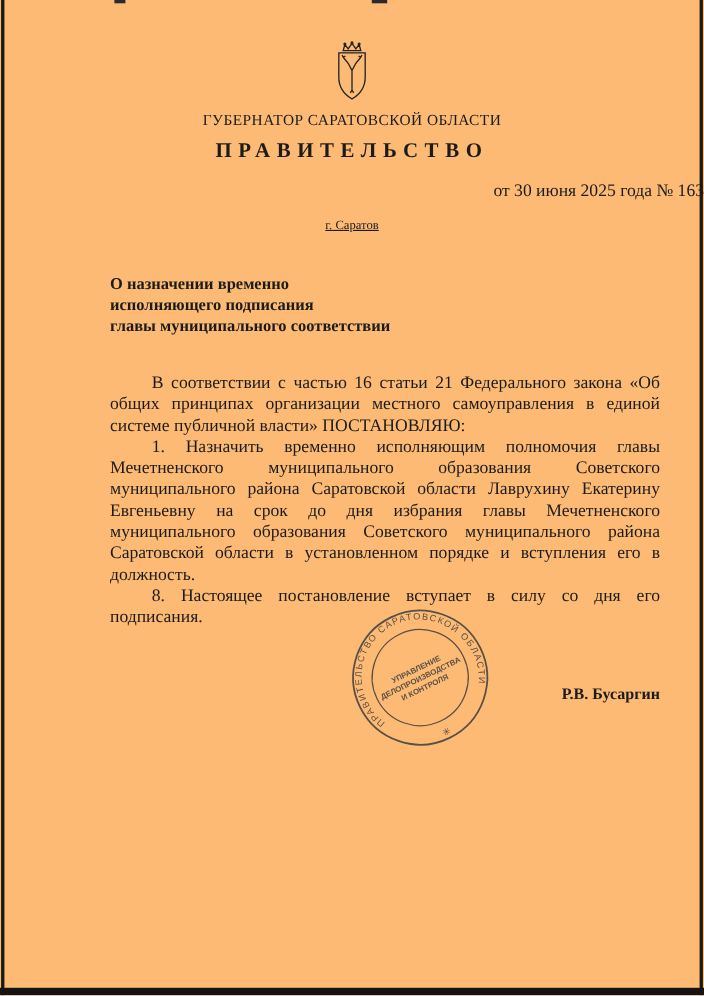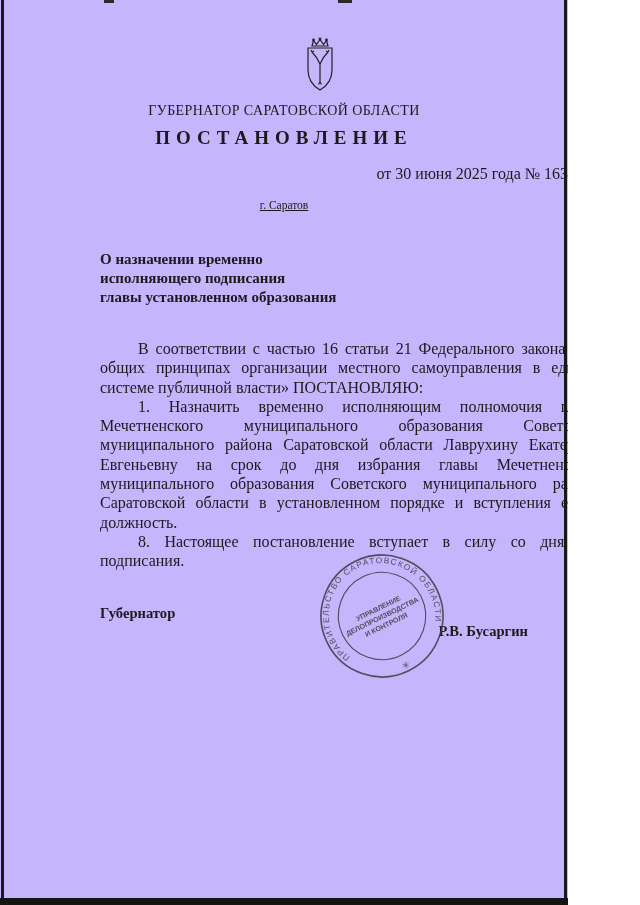--- a/index.html
+++ b/index.html
@@ -1,20 +1,20 @@
 <!DOCTYPE html>
 <html><head>
 <meta charset="utf-8">
 <style>
   html, body { margin: 0; padding: 0; background: #ffffff; }
   .page {
     position: relative;
-    width: 568px;
+    width: 640px;
     height: 905px;
-    background: #c4b5fd;
+    background: #fdba74;
     font-family: "Liberation Serif", serif;
     color: #1b1b1b;
     overflow: hidden;
   }
   .centered { position: absolute; left: 0; right: 0; text-align: center; }
   .org-line { top: 103px; font-size: 14px; letter-spacing: 0.4px; }
   .doc-type { top: 127px; font-size: 19px; font-weight: bold; letter-spacing: 6px; }
   .date-line { top: 165px; font-size: 16px; text-align: right; }
   .city-line { top: 199px; font-size: 11.5px; text-decoration: underline; }
 
@@ -90,38 +90,37 @@
 
       <path d="M6 11 H30 V33 Q30 46 18 53 Q6 46 6 33 Z"></path>
 
       <path d="M10 15 Q15 20 18 27 M10 15 L9 13 M10 15 L12 14"></path>
       <path d="M26 15 Q21 20 18 27 M26 15 L27 13 M26 15 L24 14"></path>
       <path d="M18 27 Q18 36 18 45 M18 45 L16.5 47.5 M18 45 L19.5 47.5"></path>
     </svg>
   </div>
 
   <div class="centered org-line">ГУБЕРНАТОР САРАТОВСКОЙ ОБЛАСТИ</div>
-  <div class="centered doc-type">ПОСТАНОВЛЕНИЕ</div>
+  <div class="centered doc-type">ПРАВИТЕЛЬСТВО</div>
   <div class="centered date-line">от 30 июня 2025 года № 163</div>
   <div class="centered city-line">г. Саратов</div>
 
   <div class="subject">
     <div>О назначении временно</div>
     <div>исполняющего подписания</div>
-    <div>главы установленном образования</div>
+    <div>главы муниципального соответствии</div>
   </div>
 
   <div class="body-text">
     <p>В соответствии с частью 16 статьи 21 Федерального закона «Об общих принципах организации местного самоуправления в единой системе публичной власти» ПОСТАНОВЛЯЮ:</p>
     <p>1. Назначить временно исполняющим полномочия главы Мечетненского муниципального образования Советского муниципального района Саратовской области Лаврухину Екатерину Евгеньевну на срок до дня избрания главы Мечетненского муниципального образования Советского муниципального района Саратовской области в установленном порядке и вступления его в должность.</p>
     <p>8. Настоящее постановление вступает в силу со дня его подписания.</p>
   </div>
 
   <div class="sig-title">
-    <div>Губернатор</div>
   </div>
   <div class="sig-name">Р.В. Бусаргин</div>
 
   <div class="stamp">
     <svg viewBox="0 0 130 130">
       <circle cx="65" cy="65" r="60" fill="none" stroke="currentColor" stroke-width="1.6"></circle>
       <circle cx="65" cy="65" r="43" fill="none" stroke="currentColor" stroke-width="1.1"></circle>
       <path id="stamp-ring-path" fill="none" d="M 20.2,89.3 A 51,51 0 1 1 109.8,40.7 A 51,51 0 1 1 20.2,89.3"></path>
       <text font-size="8.2" letter-spacing="1.3">
         <textPath href="#stamp-ring-path" startOffset="2">ПРАВИТЕЛЬСТВО САРАТОВСКОЙ ОБЛАСТИ</textPath>

